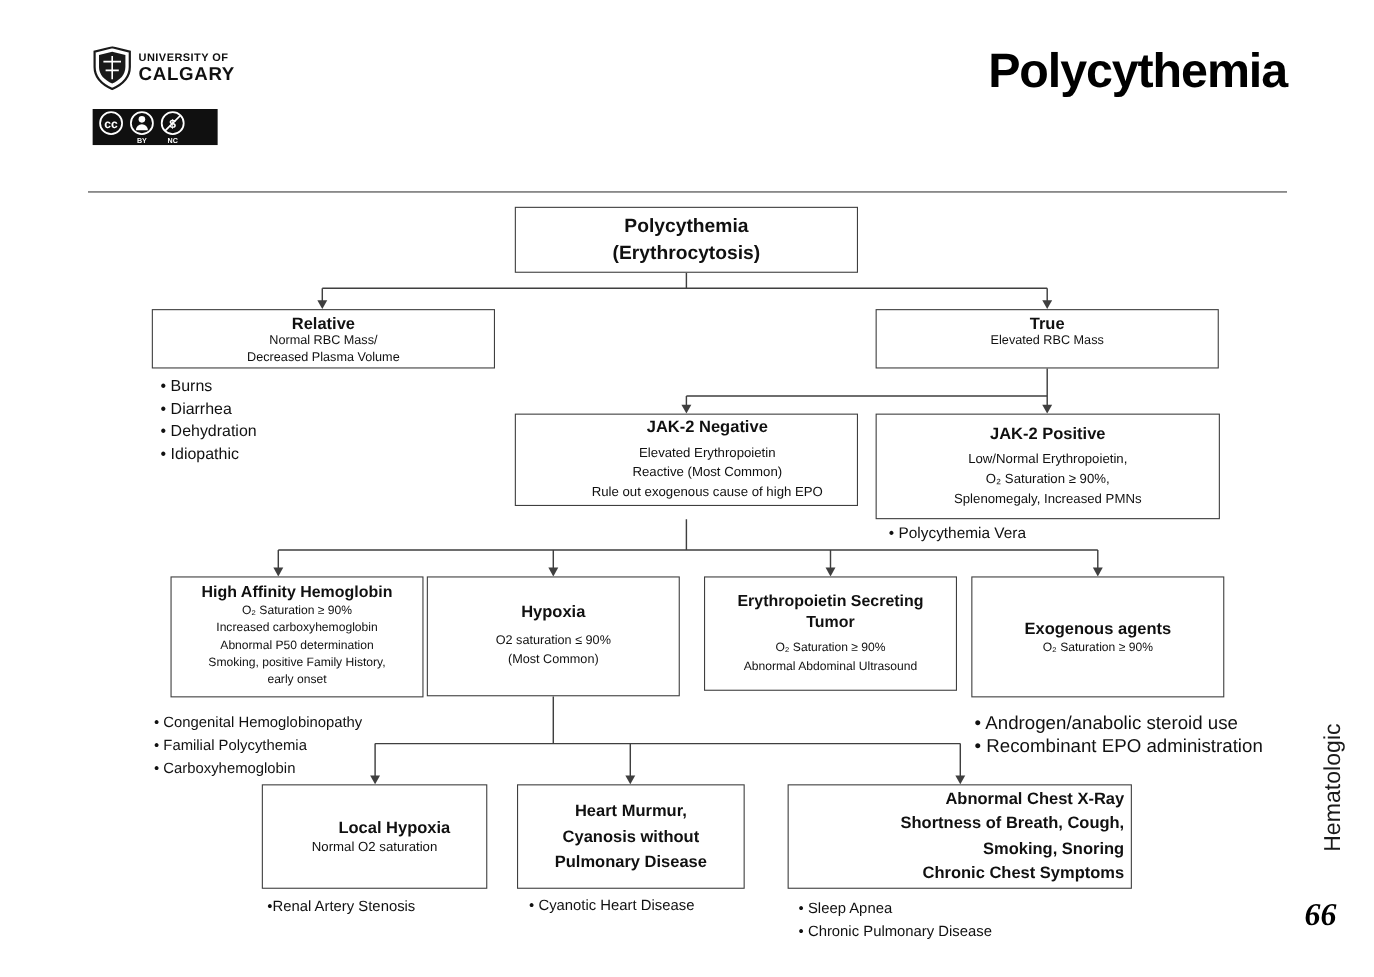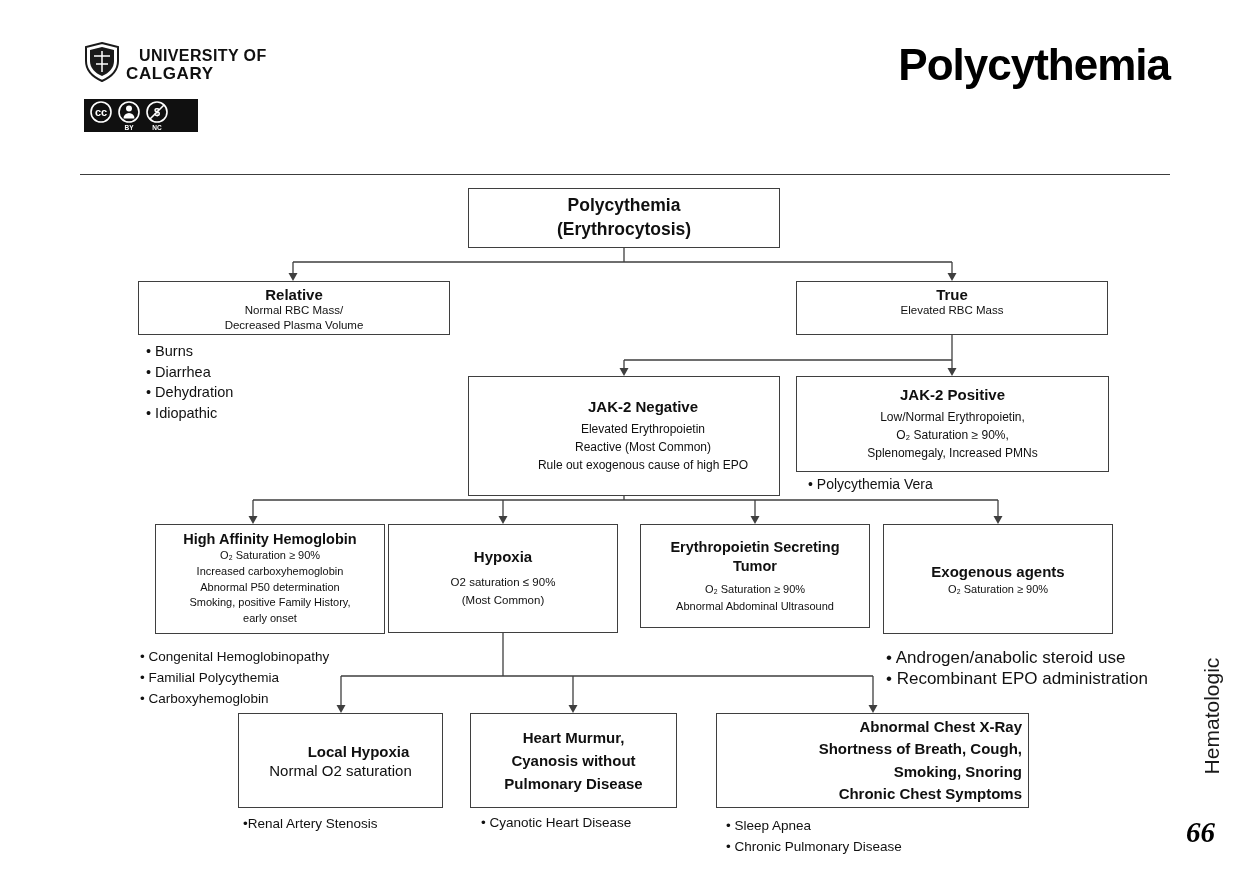--- a/index.html
+++ b/index.html
@@ -3,21 +3,21 @@
 <meta charset="utf-8">
 <style>
   * { margin:0; padding:0; box-sizing:border-box; }
   html,body { background:#fff; }
   body { font-family:"Liberation Sans", sans-serif; color:#101010; }
   .slide { position:relative; width:1249px; height:888px; background:#fff; overflow:hidden; }
 
   
   .crest { position:absolute; left:84px; top:42px; }
   .logo-text { position:absolute; left:126px; top:48px; line-height:1.05; }
-  .logo-line1 { font-size:16px; font-weight:bold; letter-spacing:.4px;margin-left:13px; }
+  .logo-line1 { font-size:10px; font-weight:bold; letter-spacing:.4px; }
   .logo-line2 { font-size:17px; font-weight:bold; letter-spacing:.6px; }
   .cc-badge { position:absolute; left:84px; top:99px; }
   .cc-badge text { fill:#fff; font-family:"Liberation Sans",sans-serif; text-anchor:middle; }
   .cc-main { font-size:11px; font-weight:bold; }
   .cc-label { font-size:6.5px; font-weight:bold; }
   .slide-title { position:absolute; top:40px; right:79px; font-size:44px; font-weight:bold; letter-spacing:-1px; color:#000; }
   .divider { position:absolute; left:80px; top:174px; width:1090px; border-top:1.6px solid #3c3c3c; }
 
   
   .connectors { position:absolute; left:0; top:0; z-index:1; }
@@ -28,21 +28,21 @@
          text-align:center; padding:3px 6px; }
   .t  { font-weight:bold; }
 
   #box-root      { left:468px; top:188px; width:312px; height:60px; font-size:17.5px; font-weight:bold; line-height:1.35; }
 
   #box-relative  { left:138px; top:281px; width:312px; height:54px; justify-content:flex-start; padding-top:4px; }
   #box-true      { left:796px; top:281px; width:312px; height:54px; justify-content:flex-start; padding-top:4px; }
   #box-relative .t, #box-true .t { font-size:15px; }
   #box-relative .l, #box-true .l { font-size:11.5px; line-height:1.3; }
 
-  #box-jak2neg   { left:468px; top:376px; width:312px; height:120px;padding-left:44px; }
+  #box-jak2neg   { left:468px; top:376px; width:312px; height:84px;padding-left:44px; }
   #box-jak2pos   { left:796px; top:376px; width:313px; height:96px; }
   #box-jak2neg .t, #box-jak2pos .t { font-size:15px; margin-bottom:5px; }
   #box-jak2neg .l, #box-jak2pos .l { font-size:12px; line-height:1.5; }
 
   #box-highaff   { left:155px; top:524px; width:230px; height:110px; }
   #box-highaff .t { font-size:14.5px; margin-bottom:1px; }
   #box-highaff .l { font-size:11px; line-height:1.45; }
 
   #box-hypoxia   { left:388px; top:524px; width:230px; height:109px; }
   #box-hypoxia .t { font-size:15px; margin-bottom:9px; }
@@ -52,21 +52,21 @@
   #box-epo .t    { font-size:14.5px; line-height:1.3; }
   #box-epo .body { margin-top:6px; }
   #box-epo .l    { font-size:11px; line-height:1.5; }
 
   #box-exo       { left:883px; top:524px; width:230px; height:110px; }
   #box-exo .t    { font-size:15px; margin-bottom:3px; }
   #box-exo .l    { font-size:11px; }
 
   #box-localhyp  { left:238px; top:713px; width:205px; height:95px; }
   #box-localhyp .t { font-size:15px;padding-left:36px; }
-  #box-localhyp .l { font-size:15px; margin-top:2px; }
+  #box-localhyp .l { font-size:12px; margin-top:2px; }
 
   #box-murmur    { left:470px; top:713px; width:207px; height:95px; font-size:15px; font-weight:bold; line-height:1.55; }
   #box-chest     { left:716px; top:713px; width:313px; height:95px; font-size:15px; font-weight:bold; line-height:1.5;align-items:flex-end; }
 
   
   .bullets { position:absolute; z-index:2; color:#111; }
   #bl-relative { left:146px; top:341px; font-size:14.5px; line-height:20.5px; }
   #bl-vera     { left:808px; top:476px; font-size:14px; }
   #bl-highaff  { left:140px; top:646px; font-size:13.5px; line-height:21px; }
   #bl-exo      { left:886px; top:647px; font-size:17px; line-height:21px; }

